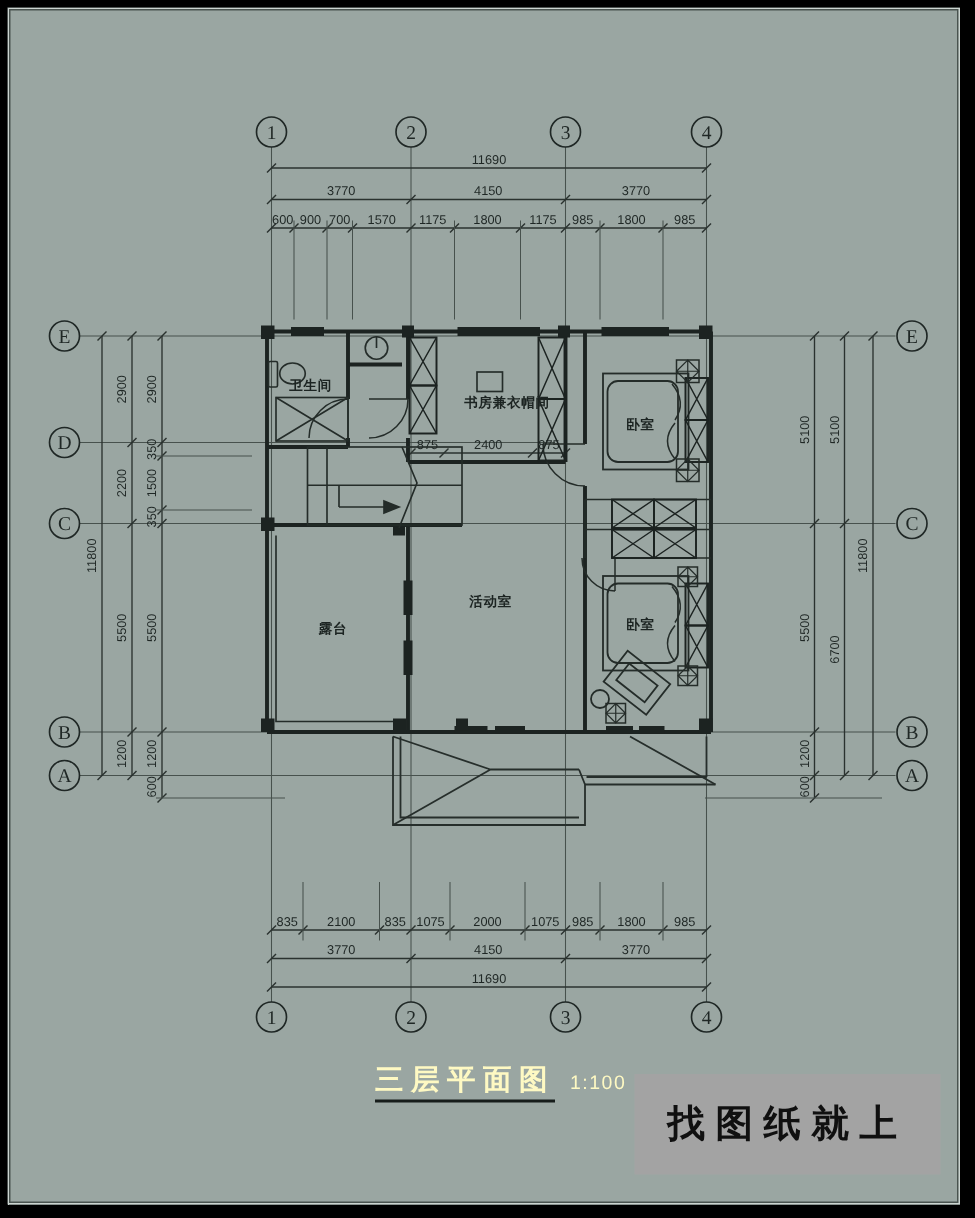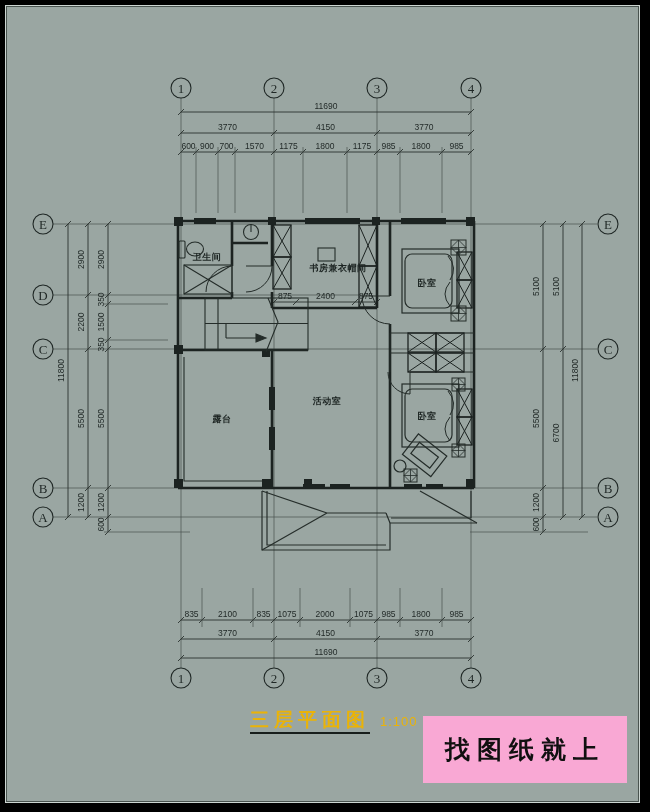--- a/index.html
+++ b/index.html
@@ -2,25 +2,25 @@
 <html><head>
 <meta charset="utf-8">
 <style>
   html,body{margin:0;padding:0;background:#000;}
   #app{position:relative;width:650px;height:812px;background:#000;overflow:hidden;
        font-family:"Liberation Sans",sans-serif;}
   .sheet{position:absolute;left:5px;top:5px;width:635px;height:798px;background:#9aa6a2;
          box-shadow:inset 1px 1px 0 #ccd5d1, inset -1px -1px 0 #ccd5d1,
                     inset 2px 2px 0 #49534f, inset -2px -2px 0 #49534f;}
   svg{position:absolute;left:0;top:0;}
-  .title-block{position:absolute;left:250px;top:707px;color:#eab308;white-space:nowrap;}
+  .title-block{position:absolute;left:250px;top:707px;color:#fef9c3;white-space:nowrap;}
   .title-main{font-size:19px;letter-spacing:5px;font-weight:600;
               border-bottom:2px solid #171d1b;padding-bottom:2px;}
   .title-scale{font-size:13px;margin-left:10px;letter-spacing:1px;}
-  .watermark{position:absolute;left:423px;top:716px;width:204px;height:67px;background:#f9a8d4;
+  .watermark{position:absolute;left:423px;top:716px;width:204px;height:67px;background:#a3a3a3;
              display:flex;flex-direction:column;align-items:center;justify-content:center;}
   .wm1{font-size:25px;font-weight:700;letter-spacing:7px;color:#101010;line-height:1.1;}
   .wm2{font-size:20px;font-weight:700;color:#2121cc;letter-spacing:1px;line-height:1.1;}
 </style>
 </head>
 <body>
 
 <div id="app">
   <div class="sheet"></div>
 

